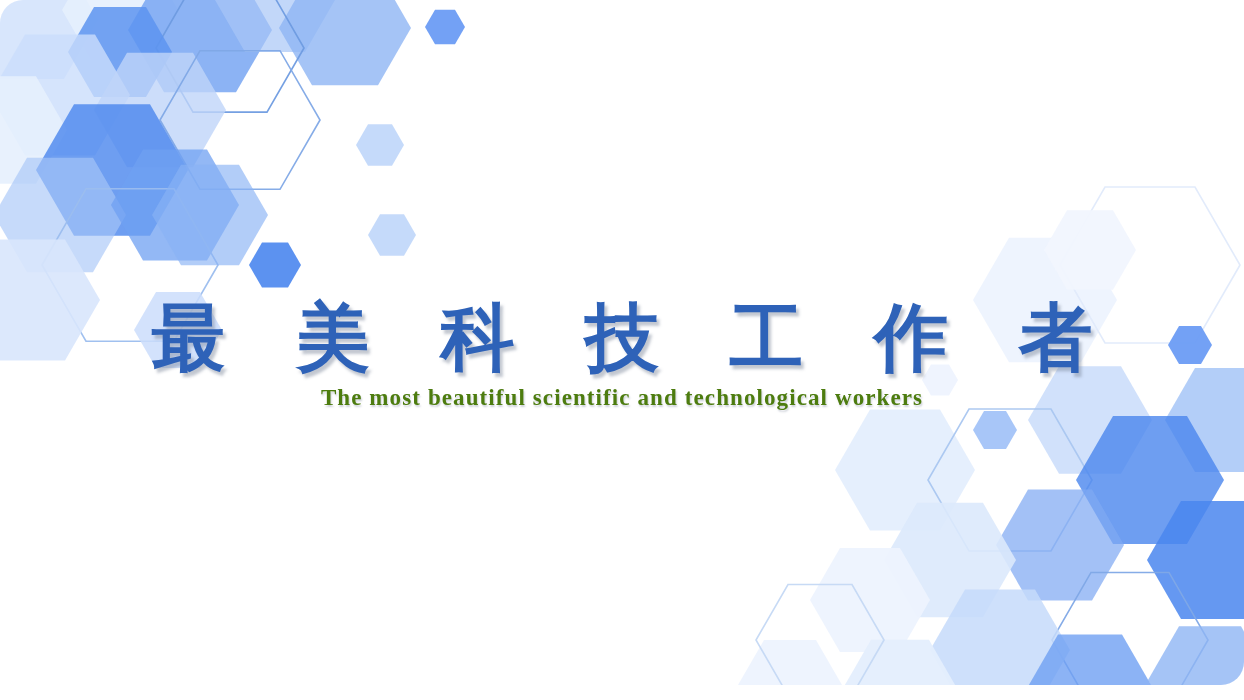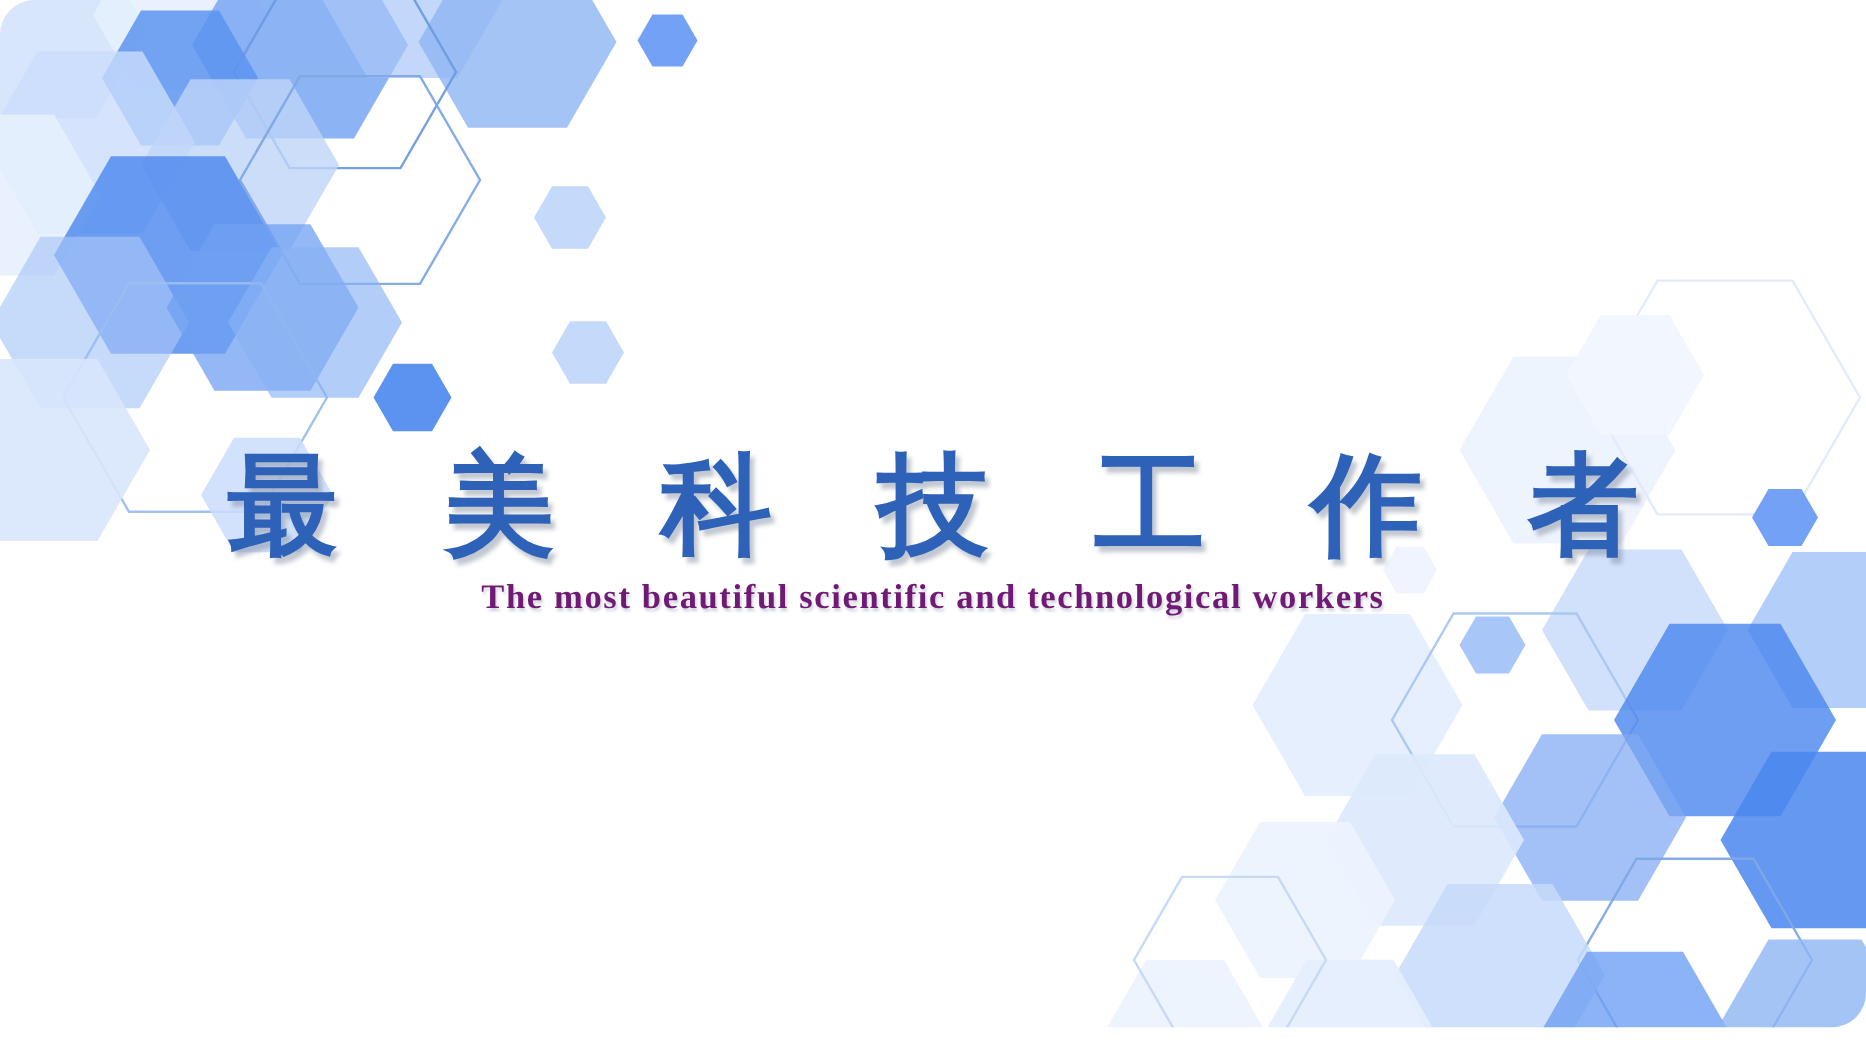--- a/index.html
+++ b/index.html
@@ -43,21 +43,21 @@
     text-shadow: 3px 4px 3px rgba(120,130,150,0.45);
     white-space: nowrap;
   }
   #sub-title {
     display: block;
     margin-top: 4px;
     font-family: "Liberation Serif", "DejaVu Serif", serif;
     font-weight: bold;
     font-size: 23px;
     line-height: 27px;
-    color: #701a75;
+    color: #4d7c0f;
     letter-spacing: 1.1px;
     text-shadow: 1px 2px 2px rgba(130,140,160,0.40);
     white-space: nowrap;
   }
 </style>
 </head>
 <body>
 
 <div id="slide">
 

